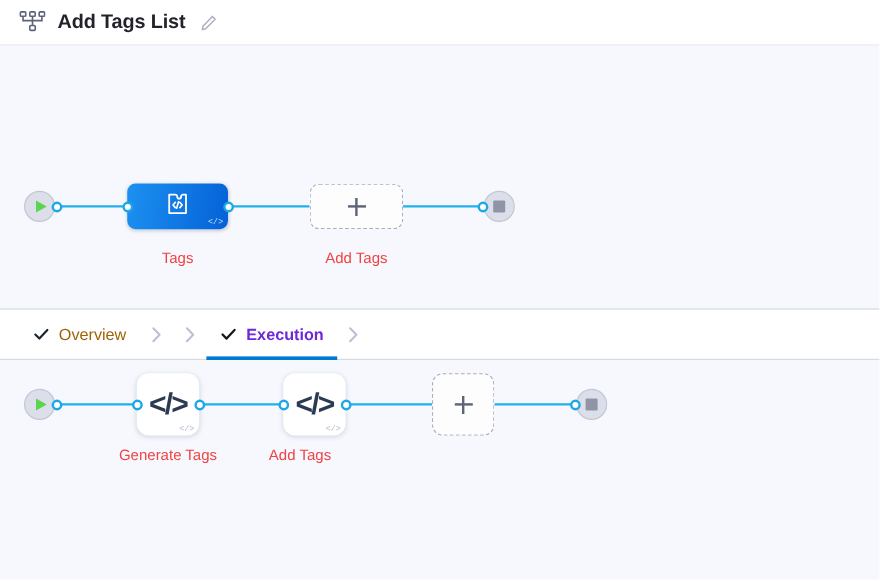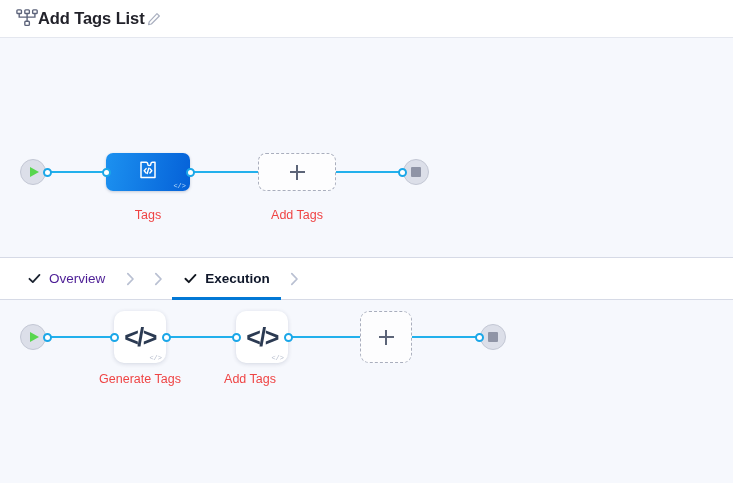--- a/index.html
+++ b/index.html
@@ -11,20 +11,21 @@
   }
 
   
   .header {
     height: 38px;
     background: #ffffff;
     border-bottom: 1px solid #e4e7ef;
     display: flex;
     align-items: center;
     padding-left: 16px;
+    gap: 10px;
   }
   .pipeline-glyph { width: 22px; height: 20px; flex: 0 0 auto; display:block; }
   .header-title {
     font-size: 16.5px;
     font-weight: bold;
     color: #22222a;
     letter-spacing: -0.1px;
   }
   .pencil-glyph { width: 14px; height: 14px; display:block; margin-left: 2px; cursor: pointer; }
 
@@ -137,23 +138,23 @@
     display: flex;
     align-items: stretch;
     padding-left: 16px;
   }
   .tab {
     display: flex; align-items: center; gap: 7px;
     padding: 0 11px;
     position: relative;
     cursor: pointer;
     font-size: 13.5px;
-    color: #4c1d95;
-  }
-  .tab.active { color: #0f172a; font-weight: bold; }
+    color: #a16207;
+  }
+  .tab.active { color: #6d28d9; font-weight: bold; }
   .tab.active::after {
     content: ""; position: absolute; left: 0; right: 0; bottom: -1px;
     height: 3px; background: #0278d5;
   }
   .tab-icon { width: 15px; height: 15px; display: block; flex: 0 0 auto; }
   .chev {
     display: flex; align-items: center; justify-content: center;
     width: 28px;
     color: #b9c0d2;
     font-size: 15px;

